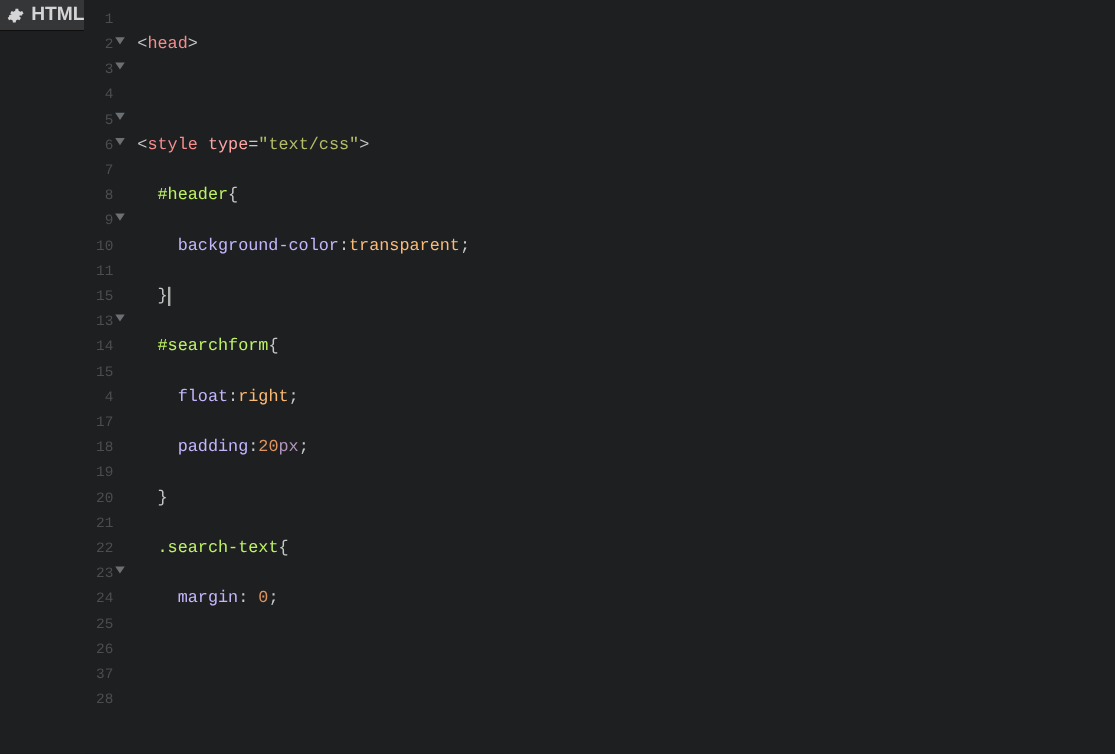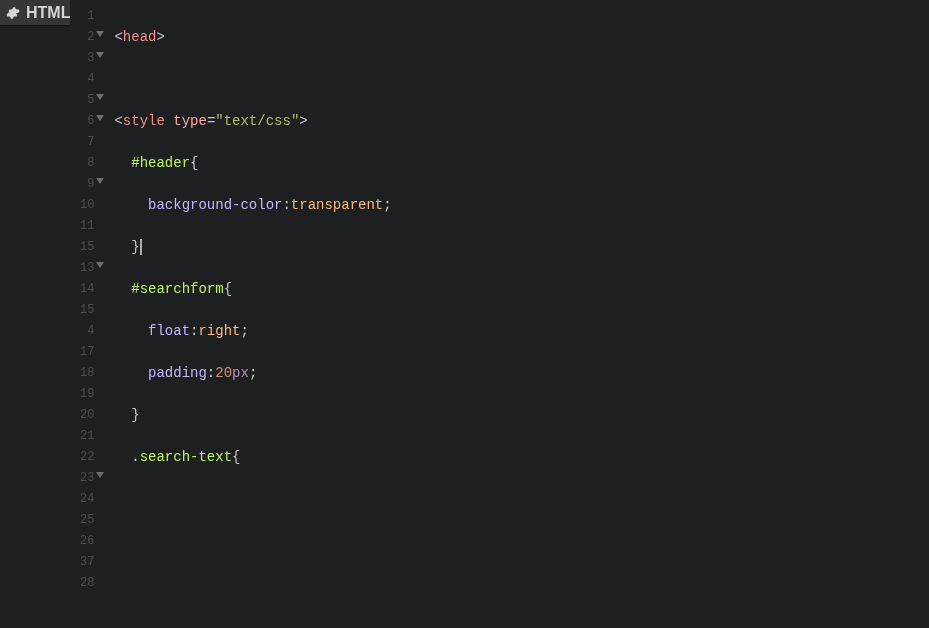--- a/index.html
+++ b/index.html
@@ -144,20 +144,21 @@
 <div class="row"></div>
 <div class="row"><span class="punc">&lt;</span><span class="tag">style</span> <span class="attr">type</span><span class="punc">=</span><span class="str">"text/css"</span><span class="punc">&gt;</span></div>
 <div class="row"><span class="indent1"></span><span class="sel">#header</span><span class="punc">{</span></div>
 <div class="row"><span class="indent2"></span><span class="prop">background-color</span><span class="punc">:</span><span class="val">transparent</span><span class="punc">;</span></div>
 <div class="row"><span class="indent1"></span><span class="punc">}</span><span class="cursor"></span></div>
 <div class="row"><span class="indent1"></span><span class="sel">#searchform</span><span class="punc">{</span></div>
 <div class="row"><span class="indent2"></span><span class="prop">float</span><span class="punc">:</span><span class="val">right</span><span class="punc">;</span></div>
 <div class="row"><span class="indent2"></span><span class="prop">padding</span><span class="punc">:</span><span class="num">20</span><span class="unit">px</span><span class="punc">;</span></div>
 <div class="row"><span class="indent1"></span><span class="punc">}</span></div>
 <div class="row"><span class="indent1"></span><span class="sel">.search-text</span><span class="punc">{</span></div>
+<div class="row"><span class="indent2"></span><span class="prop">margin</span><span class="punc">: </span><span class="num">0</span><span class="punc">;</span></div>
 
 
 
 
 
 
 
 
 
 

